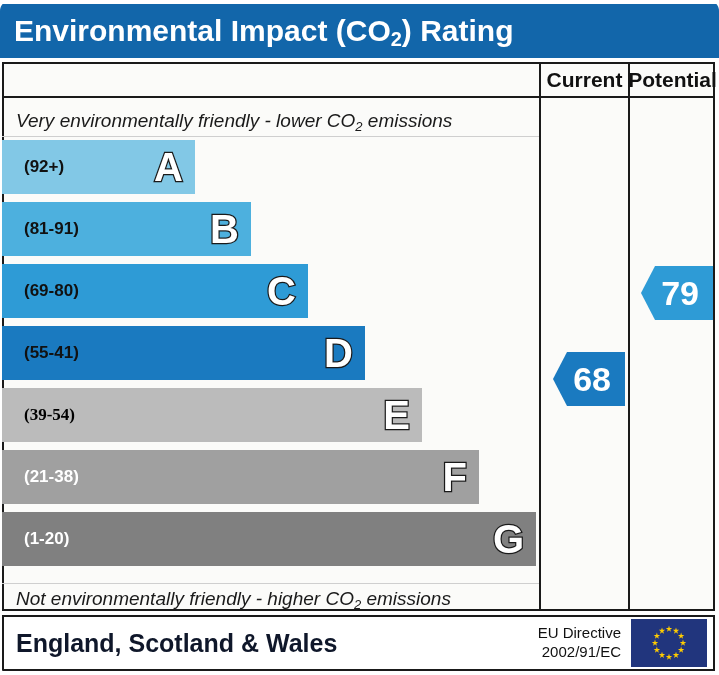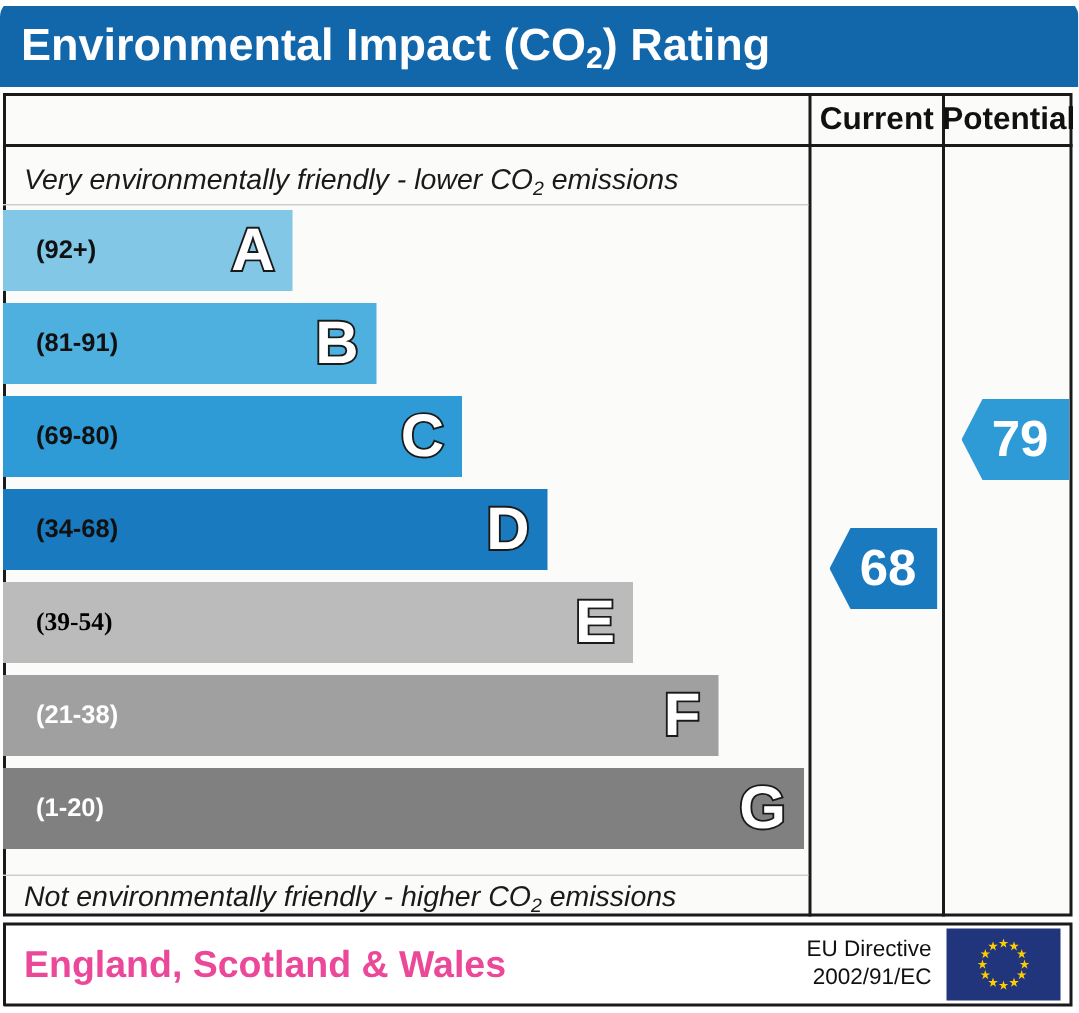--- a/index.html
+++ b/index.html
@@ -175,21 +175,21 @@
     height: 56px;
     border: 2px solid #1a1a1a;
     box-sizing: border-box;
     background: #ffffff;
     display: flex;
     align-items: center;
   }
   .footer-region {
     font-size: 25px;
     font-weight: bold;
-    color: #ec4899;
+    color: #0f172a;
     padding-left: 12px;
     white-space: nowrap;
   }
   .footer-directive {
     position: absolute;
     right: 92px;
     top: 50%;
     transform: translateY(-50%);
     text-align: right;
     font-size: 15px;
@@ -234,21 +234,21 @@
   </div>
   <div class="band" style="top: 202px; width: 249px; background: rgb(77, 176, 222); align-items: center;">
     <span class="band-range" style="color: rgb(17, 17, 17);">(81-91)</span>
     <span class="band-letter">B</span>
   </div>
   <div class="band" style="top: 264px; width: 306px; background: rgb(46, 155, 214);">
     <span class="band-range" style="color: rgb(17, 17, 17);">(69-80)</span>
     <span class="band-letter">C</span>
   </div>
   <div class="band" style="top: 326px; width: 363px; background: rgb(26, 122, 192);">
-    <span class="band-range" style="color: rgb(17, 17, 17);">(34-68)</span>
+    <span class="band-range" style="color: rgb(17, 17, 17);">(55-41)</span>
     <span class="band-letter">D</span>
   </div>
   <div class="band" style="top: 388px; width: 420px; background: rgb(187, 187, 187);">
     <span class="band-range" style="color: #000000; font-family: Liberation Serif, serif;">(39-54)</span>
     <span class="band-letter">E</span>
   </div>
   <div class="band" style="top: 450px; width: 477px; background: rgb(160, 160, 160);">
     <span class="band-range" style="color: rgb(255, 255, 255);">(21-38)</span>
     <span class="band-letter">F</span>
   </div>

